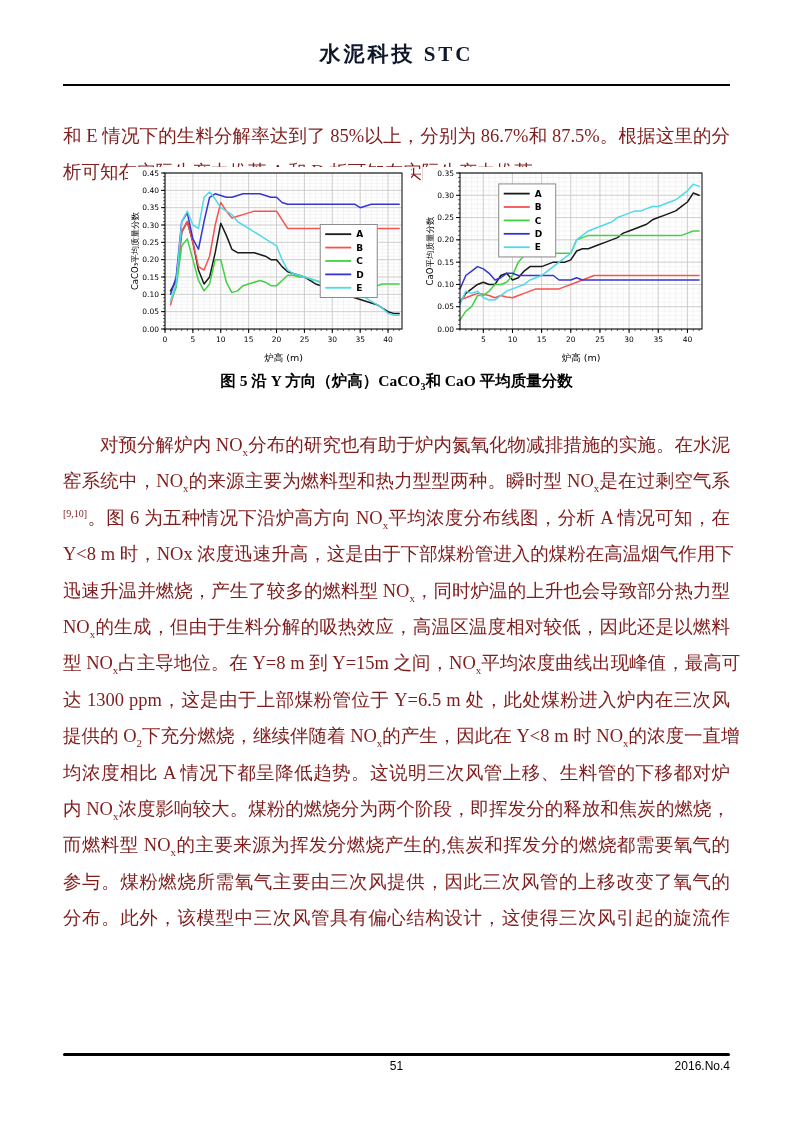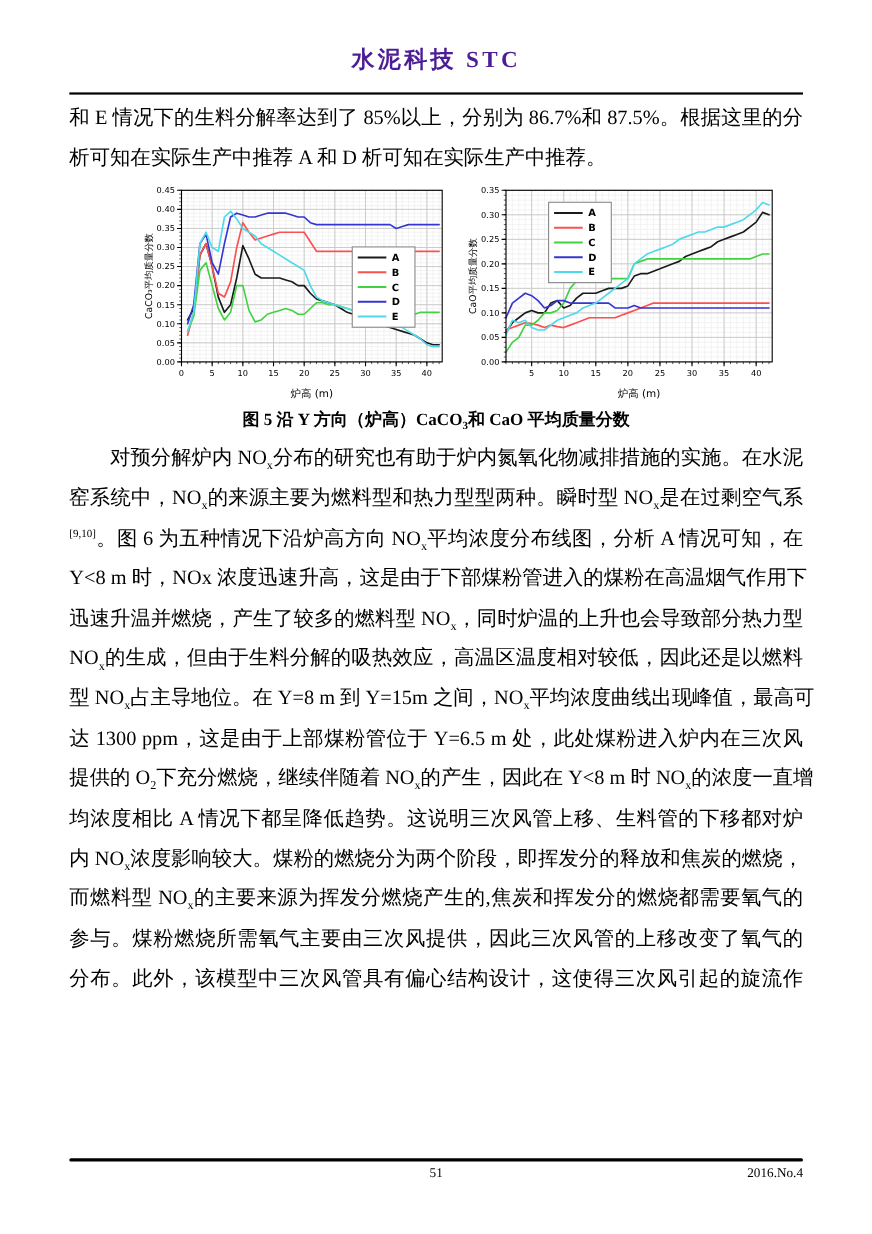--- a/index.html
+++ b/index.html
@@ -3,28 +3,28 @@
 <meta charset="utf-8">
 <style>
   html,body{margin:0;padding:0;}
   body{
     width:793px;height:1122px;position:relative;background:#ffffff;
     font-family:"Liberation Serif","DejaVu Serif",serif;color:#111;
     overflow:hidden;
   }
   .page-title{
     position:absolute;top:40px;left:0;width:793px;text-align:center;
-    font-size:21px;font-weight:bold;letter-spacing:3px;color:#4c1d95;
+    font-size:21px;font-weight:bold;letter-spacing:3px;color:#0f172a;
     font-style:normal;
   }
   .header-rule{
     position:absolute;top:84px;left:63px;width:667px;height:2px;background:#000;
   }
   .textblock{
-    position:absolute;left:63px;width:667px;font-size:18.5px;color:#000000;
+    position:absolute;left:63px;width:667px;font-size:18.5px;color:#7f1d1d;margin-top:28px;
   }
   .textblock .tline{
     display:block;height:36.4px;line-height:36.4px;white-space:nowrap;
     text-align:justify;text-align-last:justify;
   }
   .textblock .tline.no-just{text-align-last:left;}
   .textblock .tline.indent{text-indent:37px;}
   .tline sub{font-size:11px;line-height:0;}
   .tline sup{font-size:10px;line-height:0;vertical-align:super;}
   #intro-para{top:90px;}
@@ -35,21 +35,21 @@
   .figure-caption{
     position:absolute;top:371px;left:63px;width:667px;text-align:center;
     font-size:15.5px;font-weight:bold;color:#000000;
   }
   .figure-caption sub{font-size:10px;line-height:0;}
   .footer-rule{
     position:absolute;top:1053px;left:63px;width:667px;height:3px;background:#000;border-radius:2px;
   }
   .footer-row{
     position:absolute;top:1059px;left:63px;width:667px;height:18px;
-    font-family:Liberation Serif, serif;font-size:12px;color:#000;
+    font-family:Liberation Sans, sans-serif;font-size:12px;color:#000;
   }
   .footer-page{position:absolute;left:0;width:667px;text-align:center;}
   .footer-issue{position:absolute;right:0;}
   svg text{font-family:"DejaVu Sans","Liberation Sans",sans-serif;}
 </style>
 </head>
 <body>
 
 <div class="page-title">水泥科技 STC</div>
 <div class="header-rule"></div>

